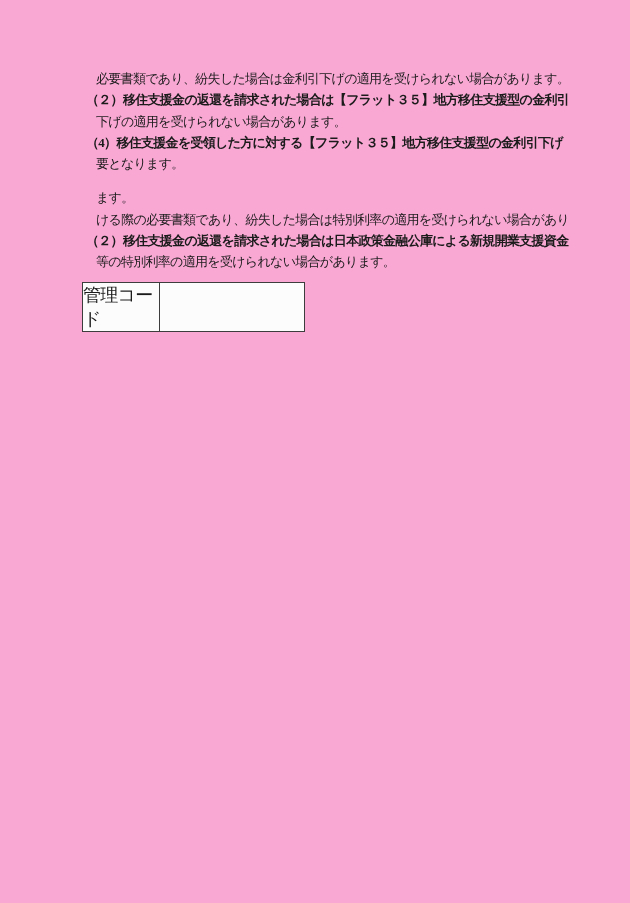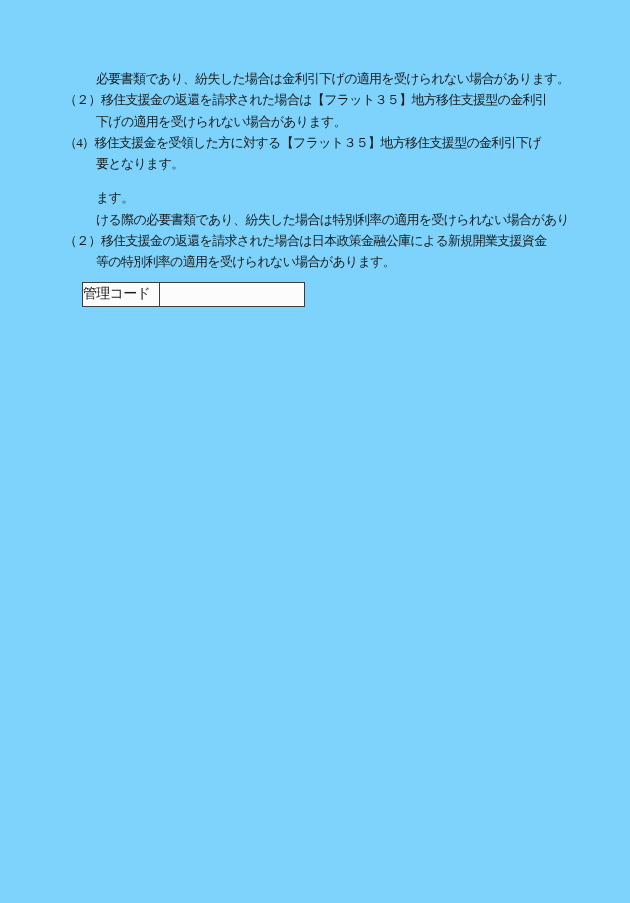--- a/index.html
+++ b/index.html
@@ -9,50 +9,50 @@
   body {
     width: 630px;
     height: 903px;
     background: #fcfcfc;
     overflow: hidden;
   }
   .page {
     position: relative;
     width: 630px;
     height: 903px;
-    background: #7dd3fc;
+    background: #f9a8d4;
     font-family: "Liberation Serif", "DejaVu Serif", serif;
     color: #1b1b1b;
   }
   .content {
     position: absolute;
     top: 68px;
     left: 0;
     width: 630px;
   }
   .line {
     font-size: 13px;
     line-height: 21.3px;
     letter-spacing: -0.7px;
     white-space: nowrap;
   }
-  .indent-item { padding-left: 64px; }
+  .indent-item { padding-left: 86px; font-weight: bold; }
   .indent-cont { padding-left: 96px; }
   .heading     { padding-left: 79px; }
   .heading .num { display: inline-block; margin-right: 11px; }
   .block-gap { height: 13px; }
   table.code-table {
     border-collapse: collapse;
     margin: 9px 0 0 82px;
     table-layout: fixed;
   }
   table.code-table td {
     border: 1px solid #3d3d3d;
     height: 23px;
-    font-size: 14px;
+    font-size: 18px;
     letter-spacing: -0.7px;
     padding: 0;
     vertical-align: middle;
     background: #fcfcfc;
   }
   td.label-cell {
     width: 76px;
     padding-left: 7px;
   }
   td.value-cell {

